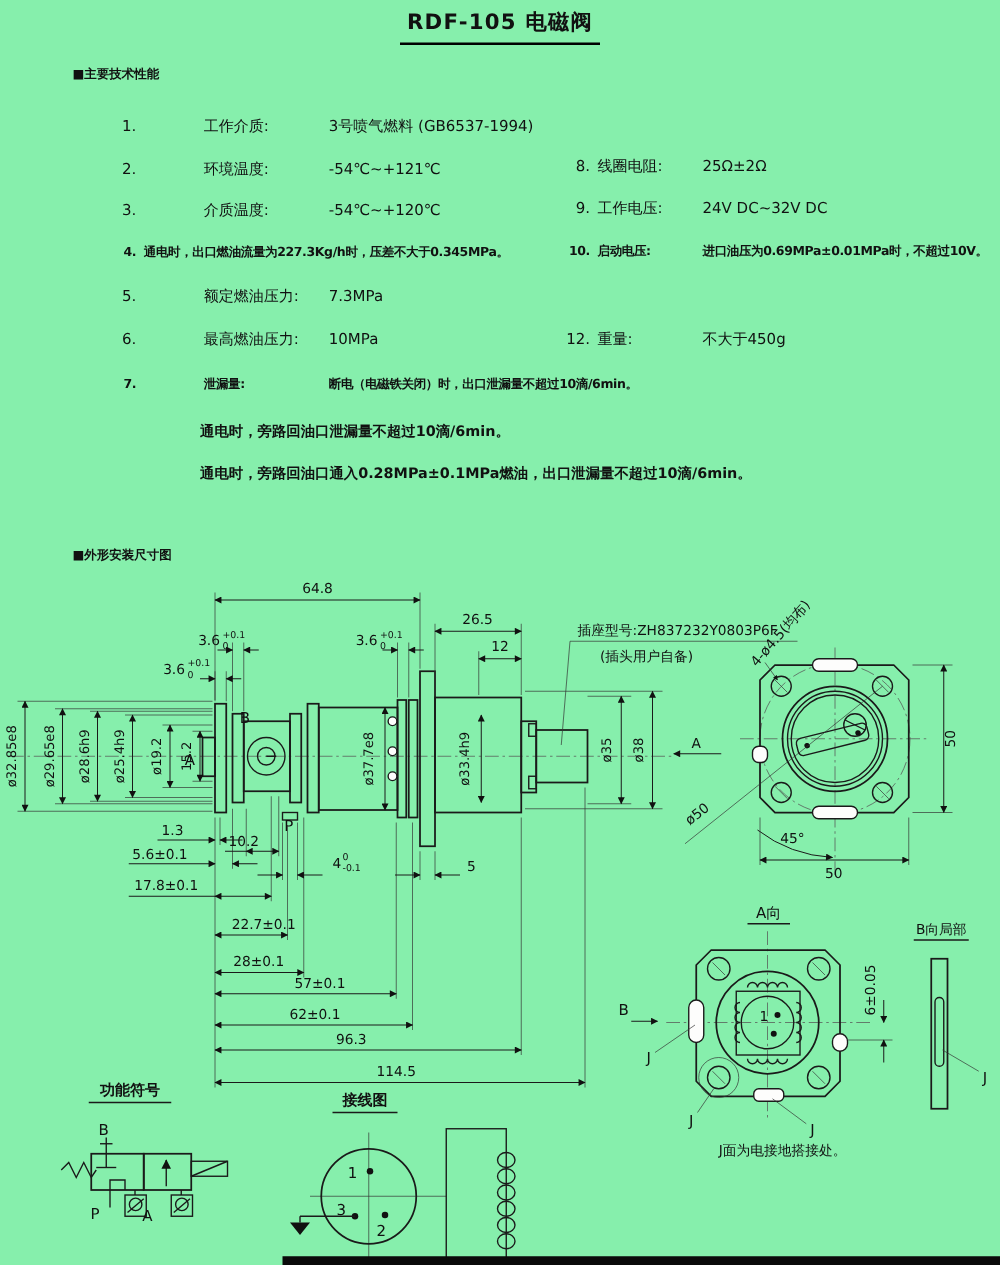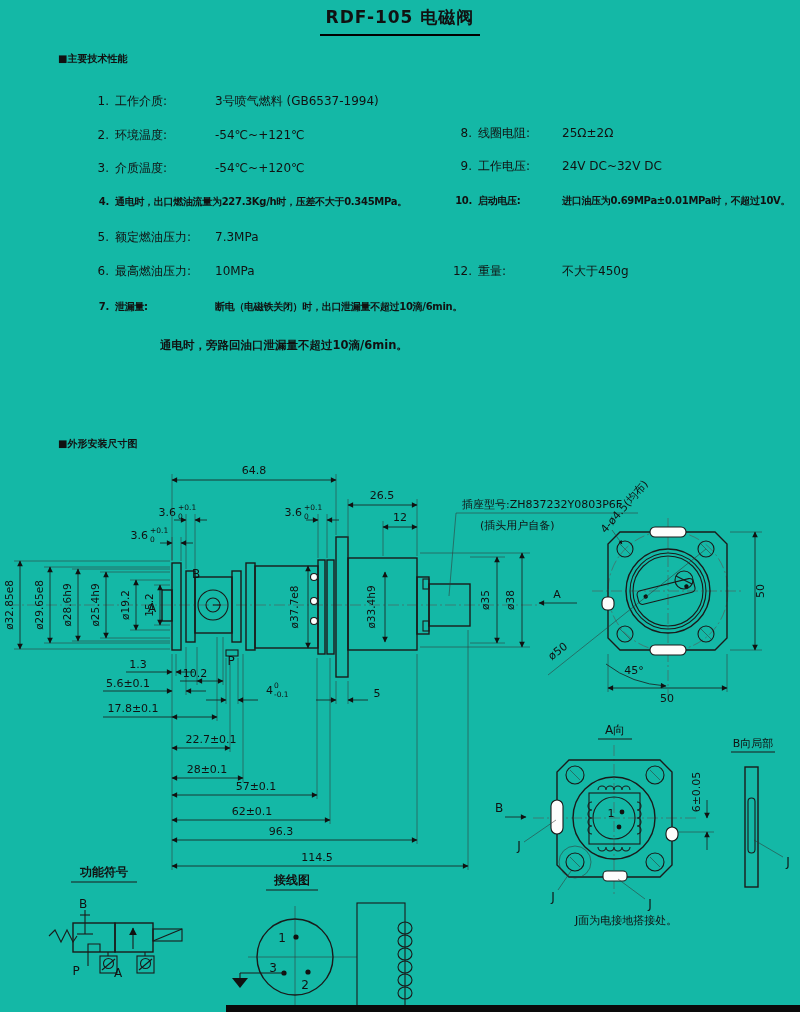--- a/index.html
+++ b/index.html
@@ -1,25 +1,25 @@
 <!DOCTYPE html>
 <html><head>
 <meta charset="utf-8">
 <style>
   html,body{margin:0;padding:0;background:#e8e8e8;}
-  #page{position:relative;width:800px;height:1012px;background:#14b8a6;overflow:hidden;
+  #page{position:relative;width:800px;height:1012px;background:#86efac;overflow:hidden;
         font-family:"DejaVu Sans",sans-serif;color:#111;}
   .ttl{position:absolute;top:6px;left:0;width:100%;text-align:center;}
   .ttl span{display:inline-block;font-size:17px;font-weight:bold;letter-spacing:1px;
             border-bottom:2.5px solid #000;padding:0 6px 5px 6px;}
   .hd{position:absolute;left:58px;font-size:10px;font-weight:bold;}
   .row{position:absolute;white-space:nowrap;font-size:12px;}
   .row .no{display:inline-block;width:24px;text-align:right;margin-right:6px;}
   .rowL{left:85px;}
-  .rowL .lbl{display:inline-block;width:100px;}
+  .rowL .lbl{display:inline-block;width:100px;margin-left:48px;}
   .rowR{left:448px;}
   .rowR .lbl{display:inline-block;width:84px;margin-top:32px;}
   .tight{font-size:10px;letter-spacing:-0.3px;font-weight:bold;}
   .note{position:absolute;left:160px;white-space:nowrap;font-size:11.5px;font-weight:bold;}
   svg text{fill:#111;font-size:11px;font-family:"DejaVu Sans",sans-serif;}
   svg .sm{font-size:7.5px;}
   svg .vt{font-size:10.5px;}
   svg .t12{font-size:12px;}
   .ol{stroke:#1a1a1a;stroke-width:1.4;fill:none;}
   .o1{stroke:#1a1a1a;stroke-width:1.1;fill:none;}
@@ -41,20 +41,21 @@
 
   <div class="row rowL" style="top:93px"><span class="no">1.</span><span class="lbl">工作介质:</span><span class="val">3号喷气燃料 (GB6537-1994)</span></div>
   <div class="row rowL" style="top:127px"><span class="no">2.</span><span class="lbl">环境温度:</span><span class="val">-54℃~+121℃</span></div>
   <div class="row rowL" style="top:160px"><span class="no">3.</span><span class="lbl">介质温度:</span><span class="val">-54℃~+120℃</span></div>
   <div class="row rowL nolbl tight" style="top:195px"><span class="no">4.</span><span class="val">通电时，出口燃油流量为227.3Kg/h时，压差不大于0.345MPa。</span></div>
   <div class="row rowL" style="top:229px"><span class="no">5.</span><span class="lbl">额定燃油压力:</span><span class="val">7.3MPa</span></div>
   <div class="row rowL" style="top:263px"><span class="no">6.</span><span class="lbl">最高燃油压力:</span><span class="val">10MPa</span></div>
   <div class="row rowL tight" style="top:300px"><span class="no">7.</span><span class="lbl">泄漏量:</span><span class="val">断电（电磁铁关闭）时，出口泄漏量不超过10滴/6min。</span></div>
 
   <div class="note" style="top:338px">通电时，旁路回油口泄漏量不超过10滴/6min。</div>
+  <div class="note" style="top:371px">通电时，旁路回油口通入0.28MPa±0.1MPa燃油，出口泄漏量不超过10滴/6min。</div>
 
   <div class="row rowR" style="top:93px"><span class="no">8.</span><span class="lbl">线圈电阻:</span><span class="val">25Ω±2Ω</span></div>
   <div class="row rowR" style="top:126px"><span class="no">9.</span><span class="lbl">工作电压:</span><span class="val">24V DC~32V DC</span></div>
   <div class="row rowR tight" style="top:162px"><span class="no">10.</span><span class="lbl">启动电压:</span><span class="val">进口油压为0.69MPa±0.01MPa时，不超过10V。</span></div>
   <div class="row rowR" style="top:231px"><span class="no">12.</span><span class="lbl">重量:</span><span class="val">不大于450g</span></div>
 
   <div class="hd" style="top:437px">■外形安装尺寸图</div>
 
   <svg width="800" height="562" viewBox="0 450 800 562" style="position:absolute;left:0;top:450px">
     <defs>

